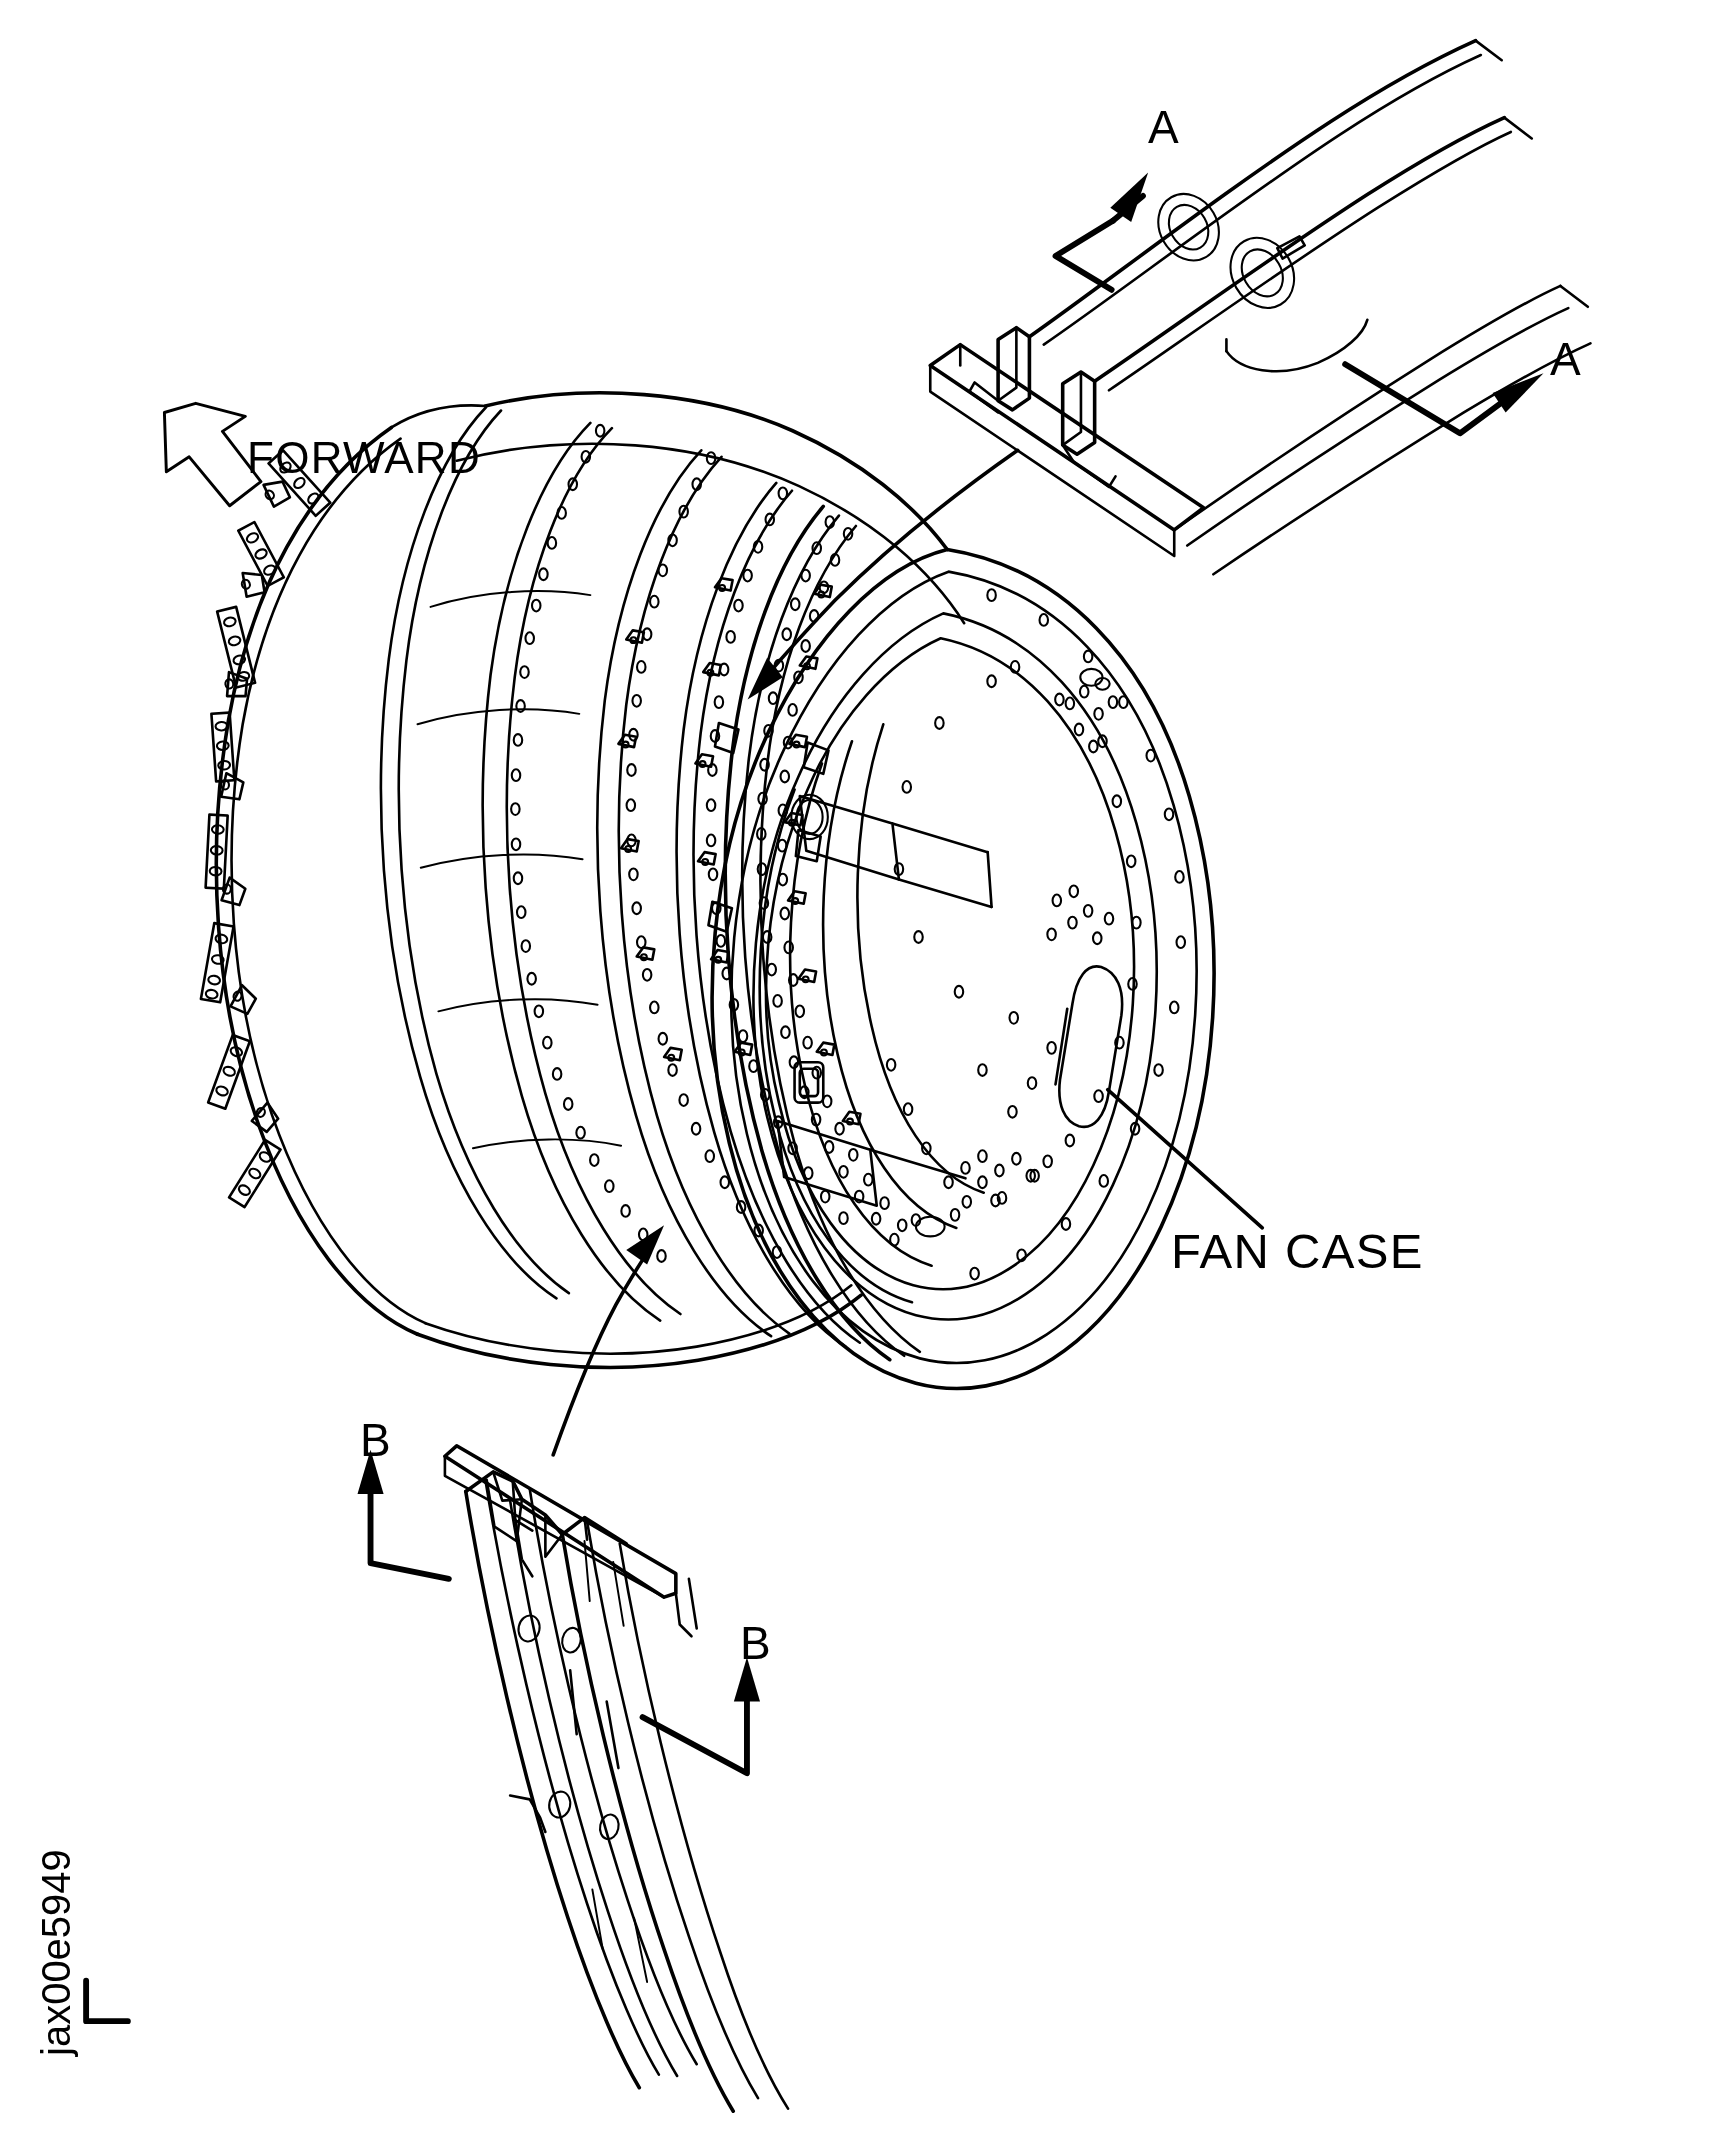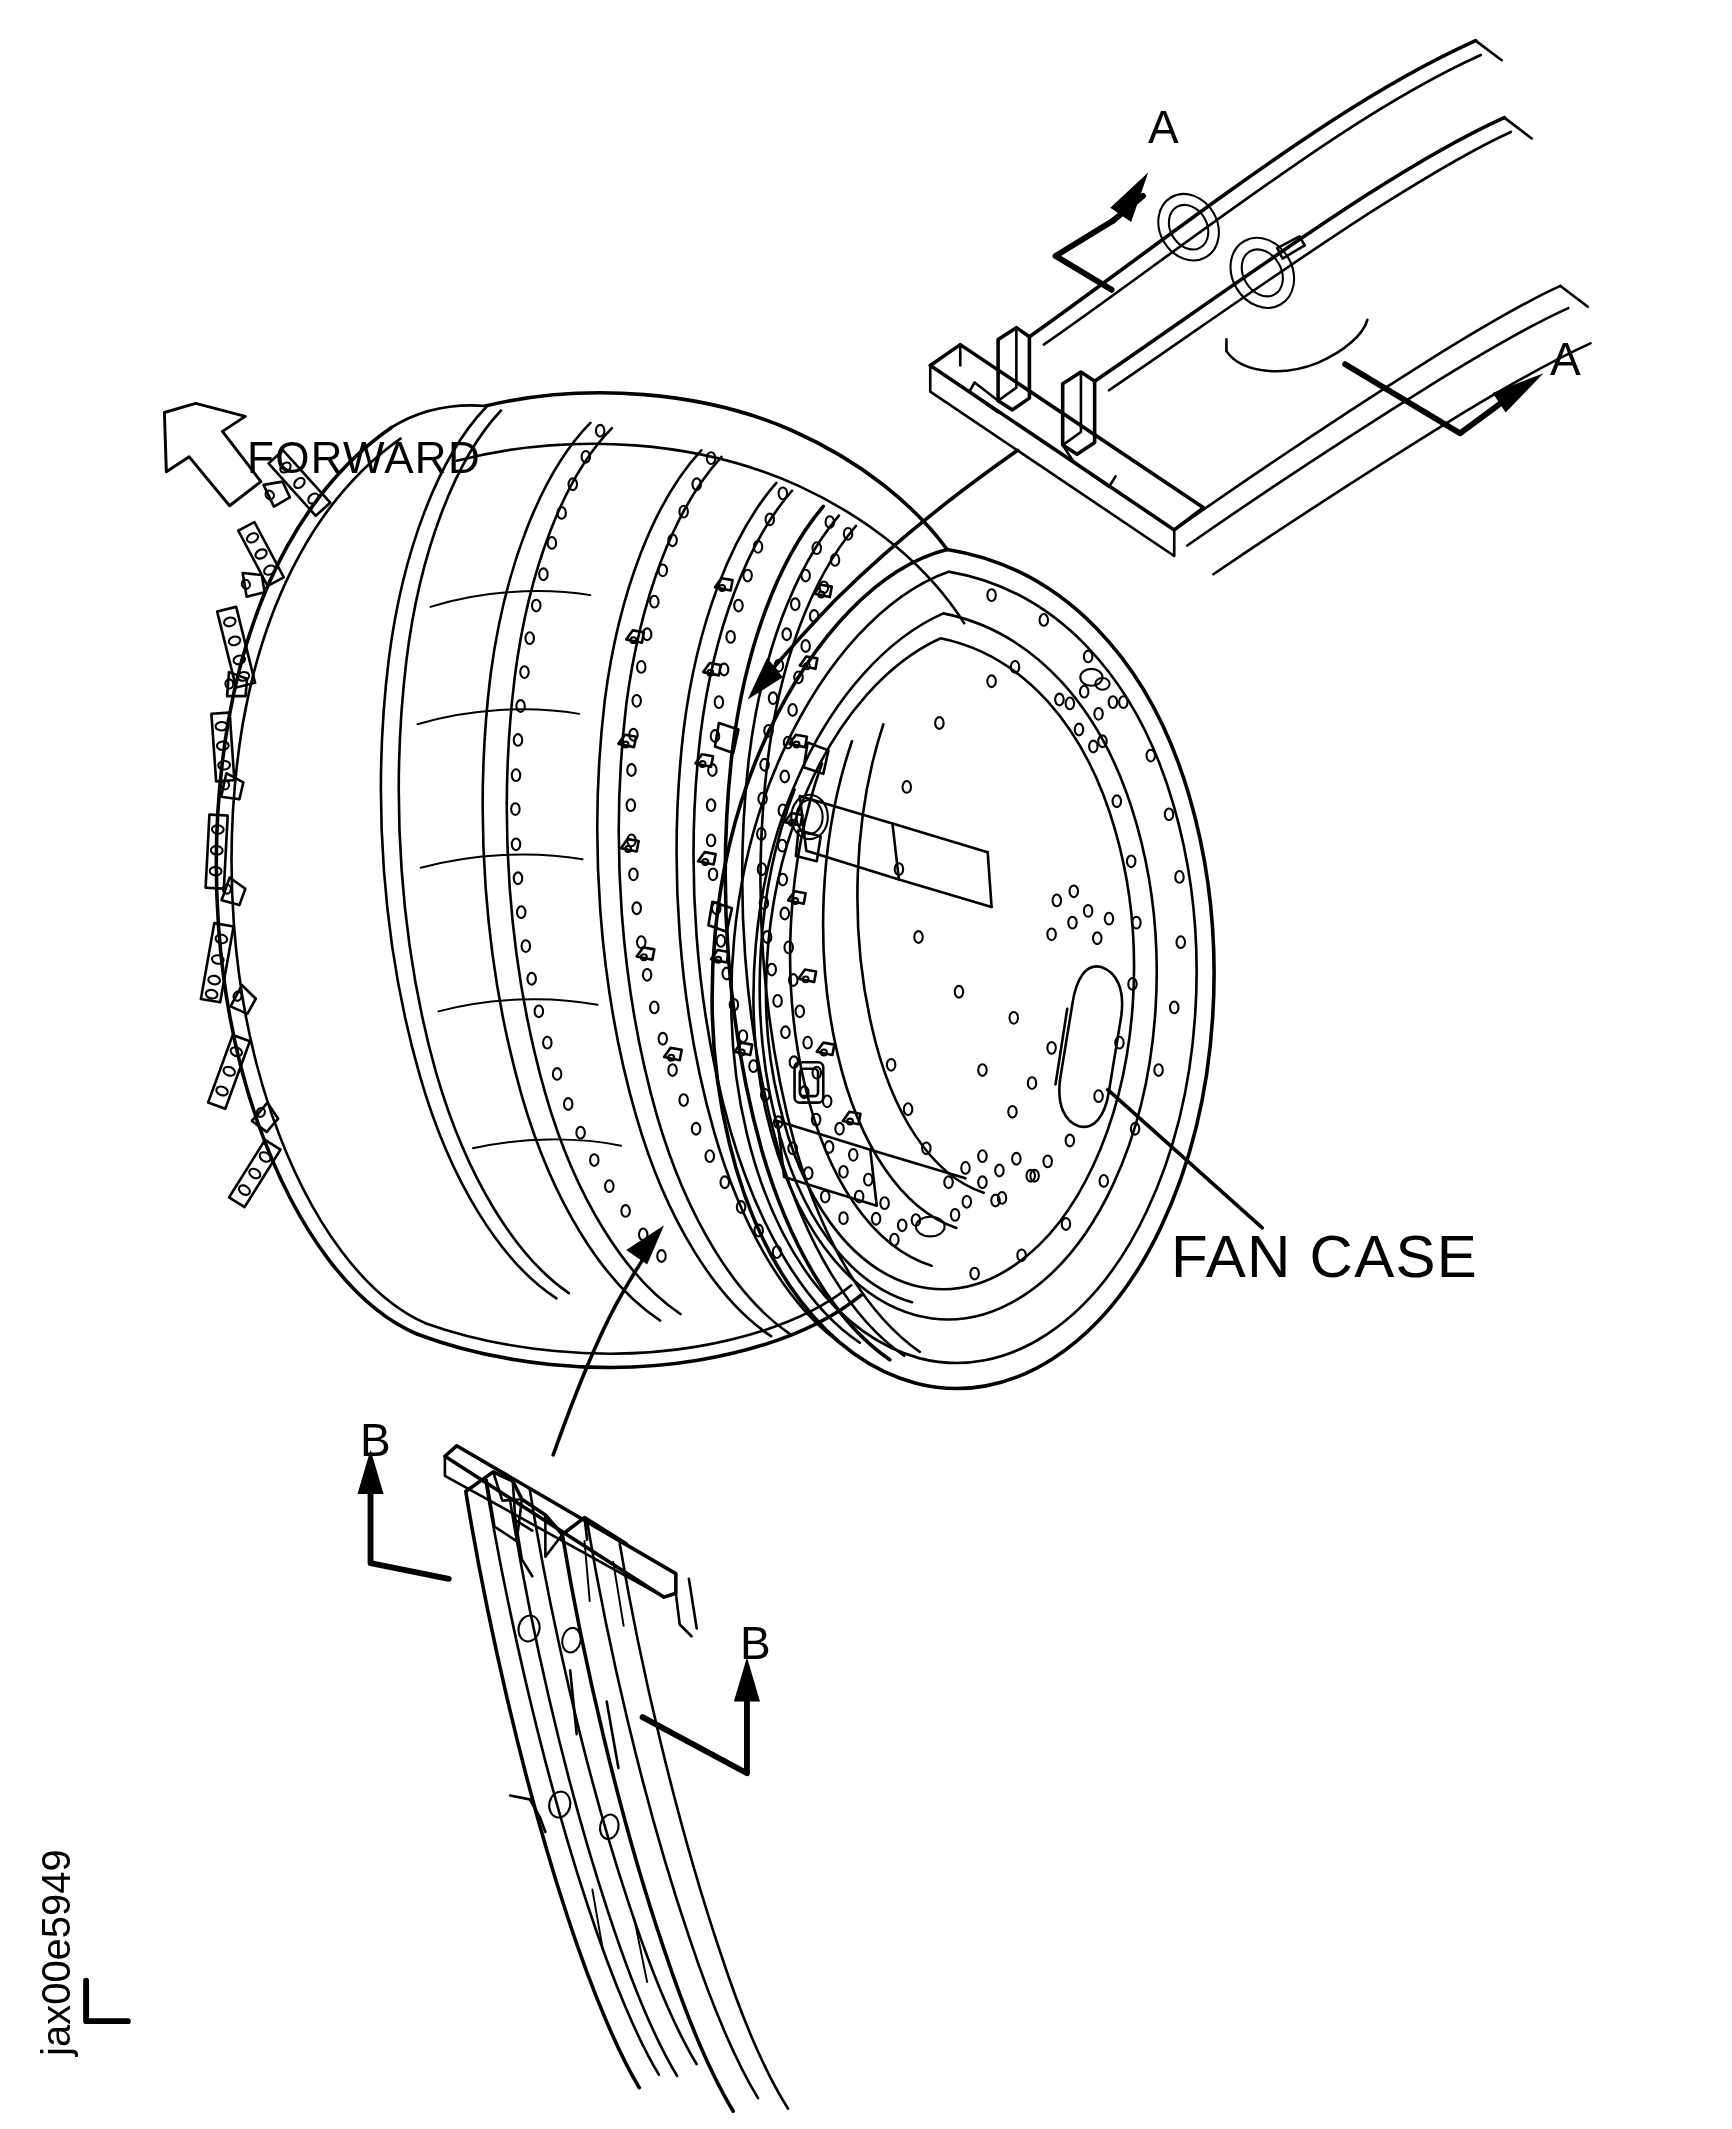--- a/index.html
+++ b/index.html
@@ -17,21 +17,21 @@
   #art{position:absolute;left:0;top:0;width:1732px;height:2129px;}
   .lbl{
     position:absolute;
     font-family:"Liberation Sans",sans-serif;
     color:#000;
     white-space:nowrap;
     line-height:1;
     user-select:none;
   }
   #lbl-forward{left:247px;top:436px;font-size:44px;letter-spacing:1.3px;text-align:right;}
-  #lbl-fancase{left:1171px;top:1227px;font-size:60px;letter-spacing:1.3px;}
+  #lbl-fancase{left:1171px;top:1227px;font-size:49px;letter-spacing:1.3px;}
   #lbl-a-top{left:1148px;top:104px;font-size:46px;}
   #lbl-a-right{left:1550px;top:336px;font-size:46px;}
   #lbl-b-left{left:360px;top:1417px;font-size:46px;}
   #lbl-b-right{left:740px;top:1620px;font-size:46px;}
   #lbl-figid{
     left:-55px;top:1925px;
     width:222px;
     font-size:40px;
     transform:rotate(-90deg);
     transform-origin:center center;

